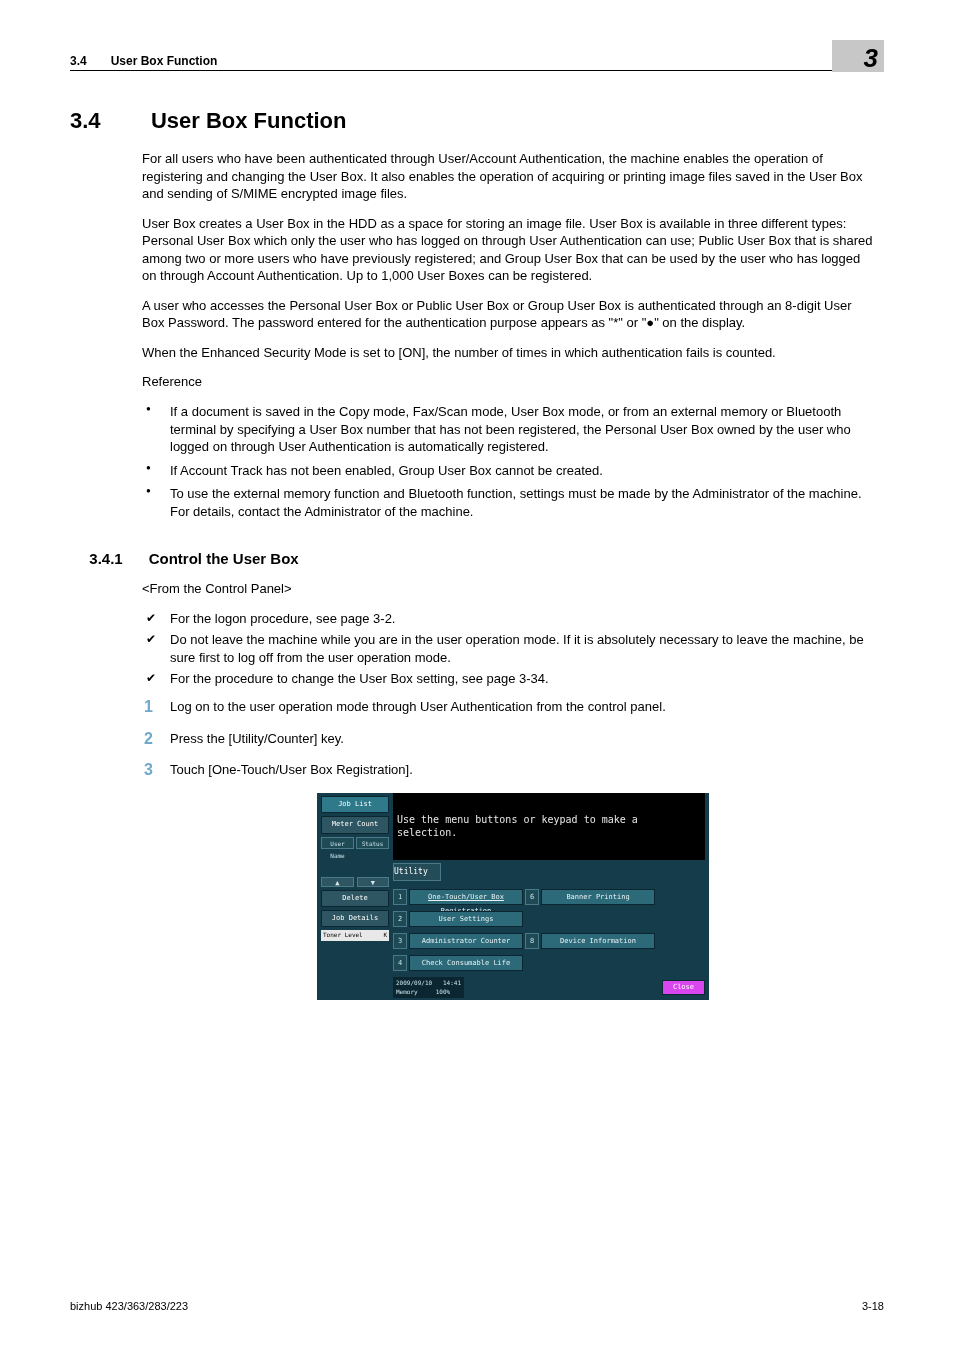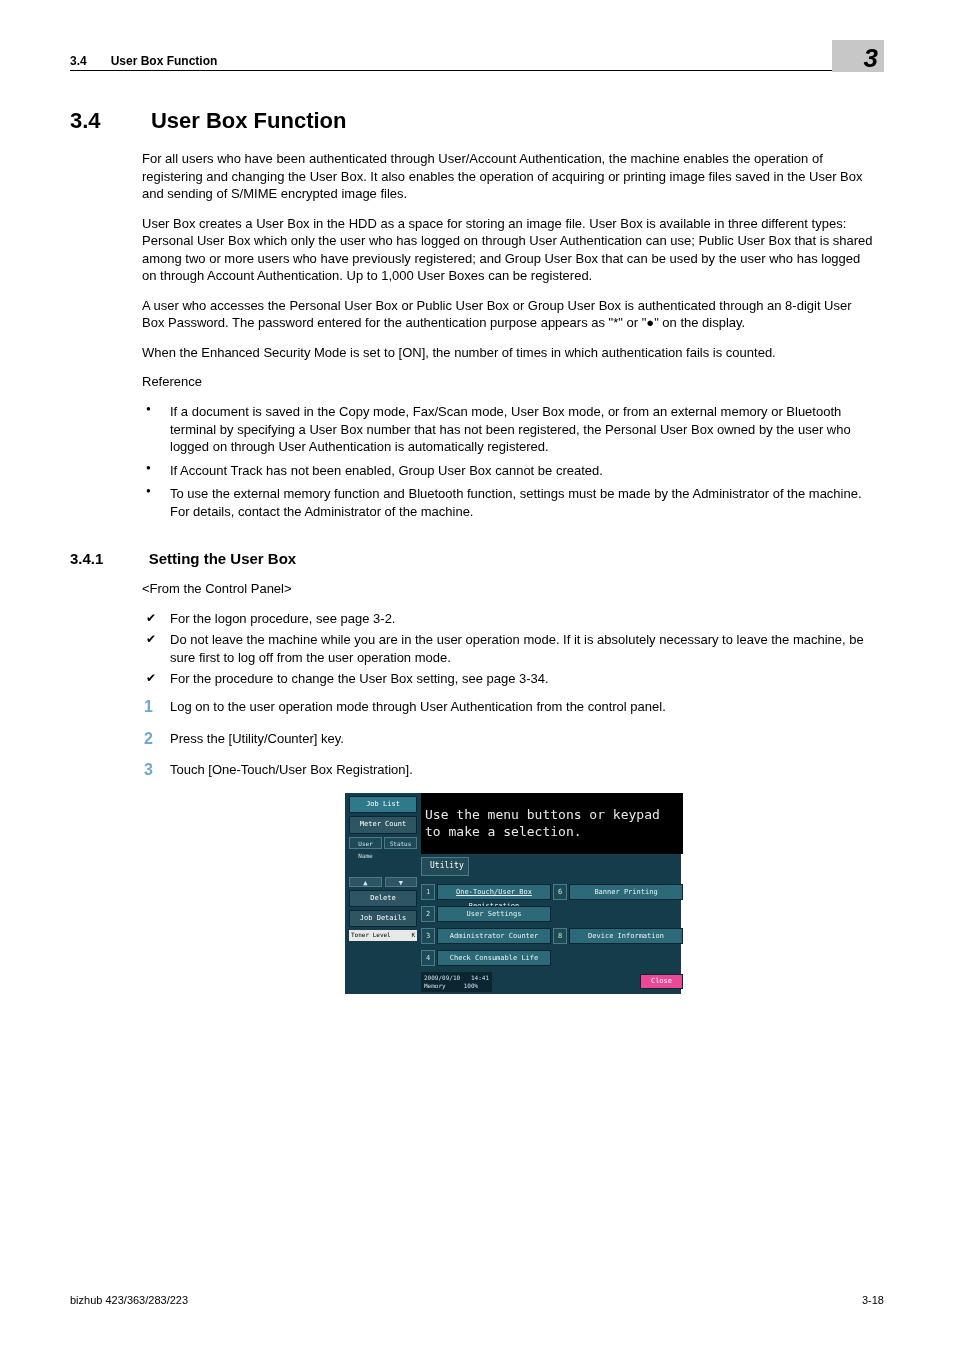--- a/index.html
+++ b/index.html
@@ -81,20 +81,21 @@
     font-size: 8px;
   }
   h2.subsection {
     margin: 0 0 10px 0;
   }
   h2.subsection .num {
     font-size: 15px;
     font-weight: bold;
     display: inline-block;
     width: 72px;
+    text-align: center;
   }
   h2.subsection .txt {
     font-size: 15px;
     font-weight: bold;
   }
   ul.checks {
     list-style: none;
     padding: 0;
     margin: 0 0 10px 0;
   }
@@ -129,21 +130,21 @@
     top: -2px;
     font-size: 16px;
     font-weight: bold;
     color: #6fa8c9;
   }
 
   
   .panel-wrap { text-align: center; }
   .panel {
     display: inline-block;
-    width: 336px;
+    width: 392px;
     background: #153c4a;
     font-family: "Lucida Console", Monaco, monospace;
     font-size: 7px;
     color: #d9e7ea;
     text-align: left;
     padding-bottom: 2px;
   }
   .panel-row { display: flex; }
   .side {
     width: 76px;
@@ -178,29 +179,29 @@
     margin: 2px 4px;
     font-size: 6px;
     padding: 1px 2px;
     display: flex;
     align-items: center;
     justify-content: space-between;
   }
   .topbar {
     background: #000;
     color: #e8e8e8;
-    font-size: 13px;
-    padding: 13px 4px;
+    font-size: 10px;
+    padding: 20px 4px;
   }
   .util-title {
     background: #244b58;
     color: #fff;
     border: 1px solid #4a7a88;
     margin: 3px 0 8px 0;
-    padding: 3px 8px;
+    padding: 3px 0;
     width: 48px;
     font-size: 8px;
   }
   .btn-grid {
     display: grid;
     grid-template-columns: 14px 114px 14px 114px;
     column-gap: 2px;
     row-gap: 6px;
     align-items: stretch;
   }
@@ -225,21 +226,21 @@
   .empty { visibility: hidden; }
   .footerbar {
     display: flex;
     align-items: center;
     margin-top: 6px;
     gap: 4px;
   }
   .footerbar .ts { background: #0b2630; padding: 2px 3px; font-size: 6px; color:#c6e2e8;}
   .footerbar .spacer { flex: 1; }
   .closebtn {
-    background: #ec4899;
+    background: #d946ef;
     border: 1px solid #0b2630;
     color: #fff;
     padding: 2px 10px;
     font-size: 7px;
   }
   .arrow-pair { display:flex; gap:3px; margin: 28px 4px 2px 4px;}
   .arrow-pair .mini { flex:1; text-align:center; border:1px solid #4a7a88; background:#2e5562; height:10px; line-height:10px; font-size:7px;}
 
   .page-footer {
     display: flex;
@@ -273,21 +274,21 @@
     <p class="refs">Reference</p>
     <ul class="bullets">
       <li>If a document is saved in the Copy mode, Fax/Scan mode, User Box mode, or from an external memory or Bluetooth terminal by specifying a User Box number that has not been registered, the Personal User Box owned by the user who logged on through User Authentication is automatically registered.</li>
       <li>If Account Track has not been enabled, Group User Box cannot be created.</li>
       <li>To use the external memory function and Bluetooth function, settings must be made by the Administrator of the machine. For details, contact the Administrator of the machine.</li>
     </ul>
   </div>
 
   <h2 class="subsection">
     <span class="num">3.4.1</span>
-    <span class="txt">Setting the User Box</span>
+    <span class="txt">Control the User Box</span>
   </h2>
 
   <div class="body-block">
     <p>&lt;From the Control Panel&gt;</p>
     <ul class="checks">
       <li>For the logon procedure, see page 3-2.</li>
       <li>Do not leave the machine while you are in the user operation mode. If it is absolutely necessary to leave the machine, be sure first to log off from the user operation mode.</li>
       <li>For the procedure to change the User Box setting, see page 3-34.</li>
     </ul>
     <ol class="steps">

